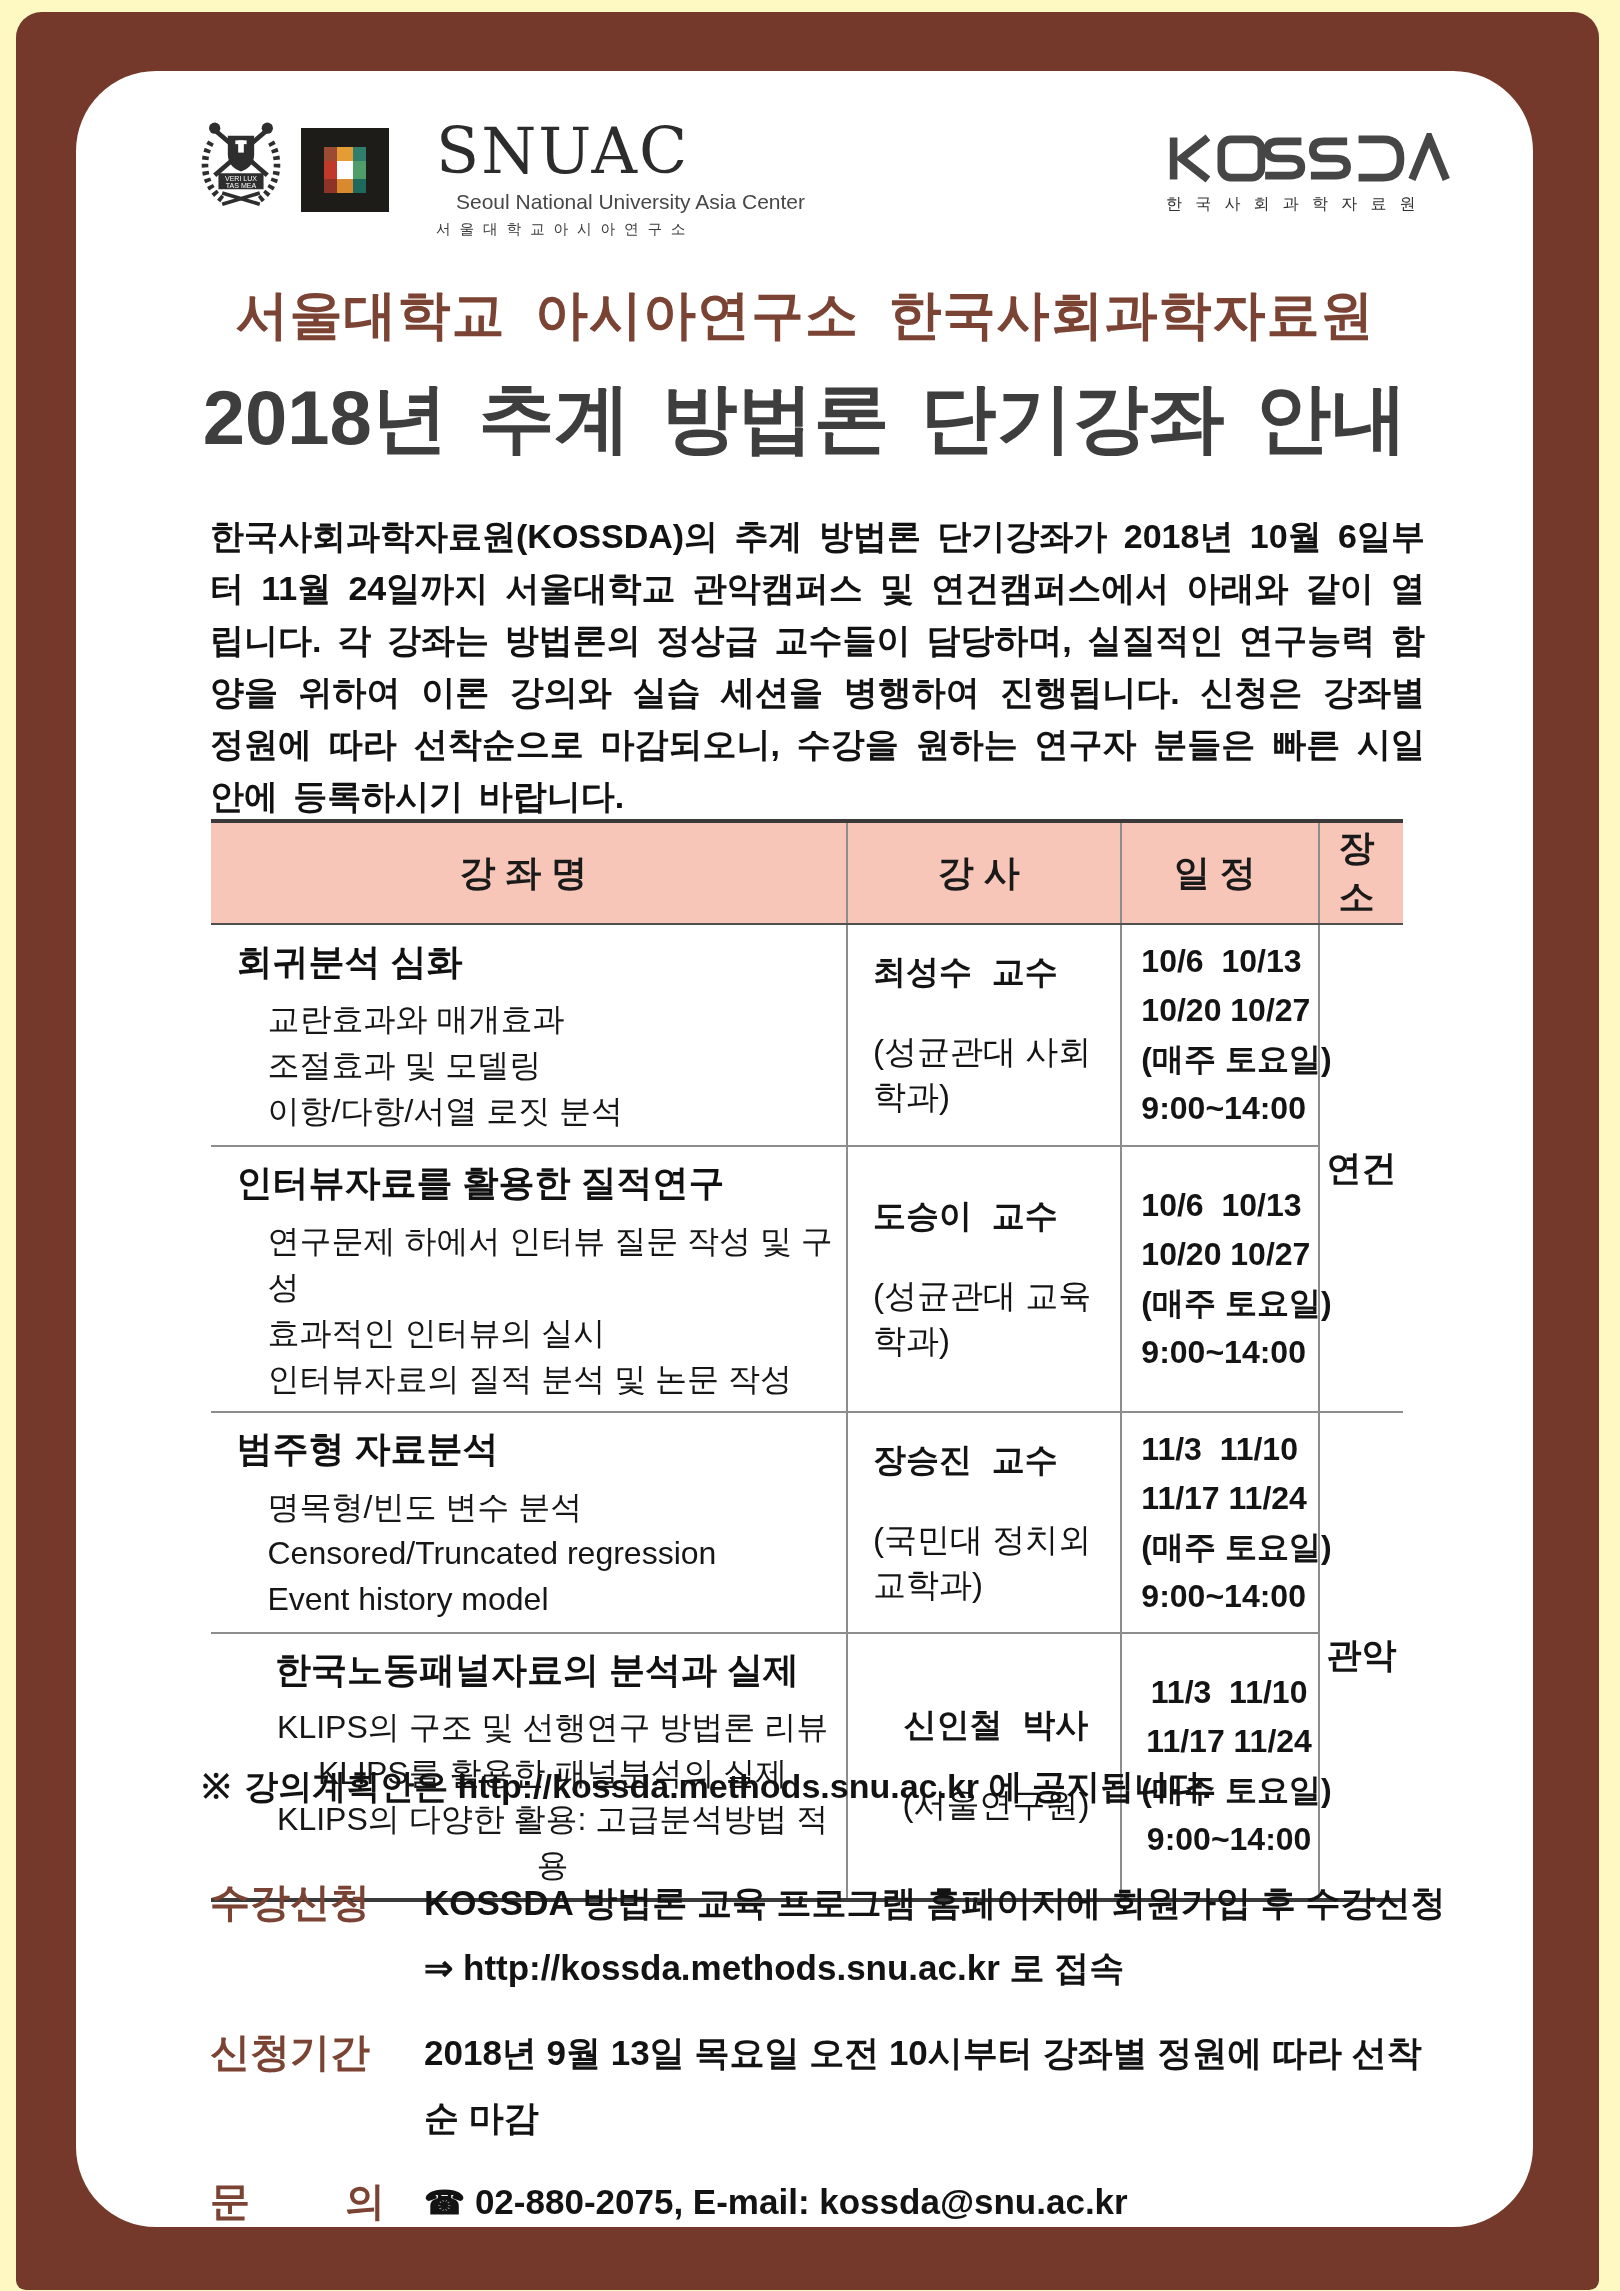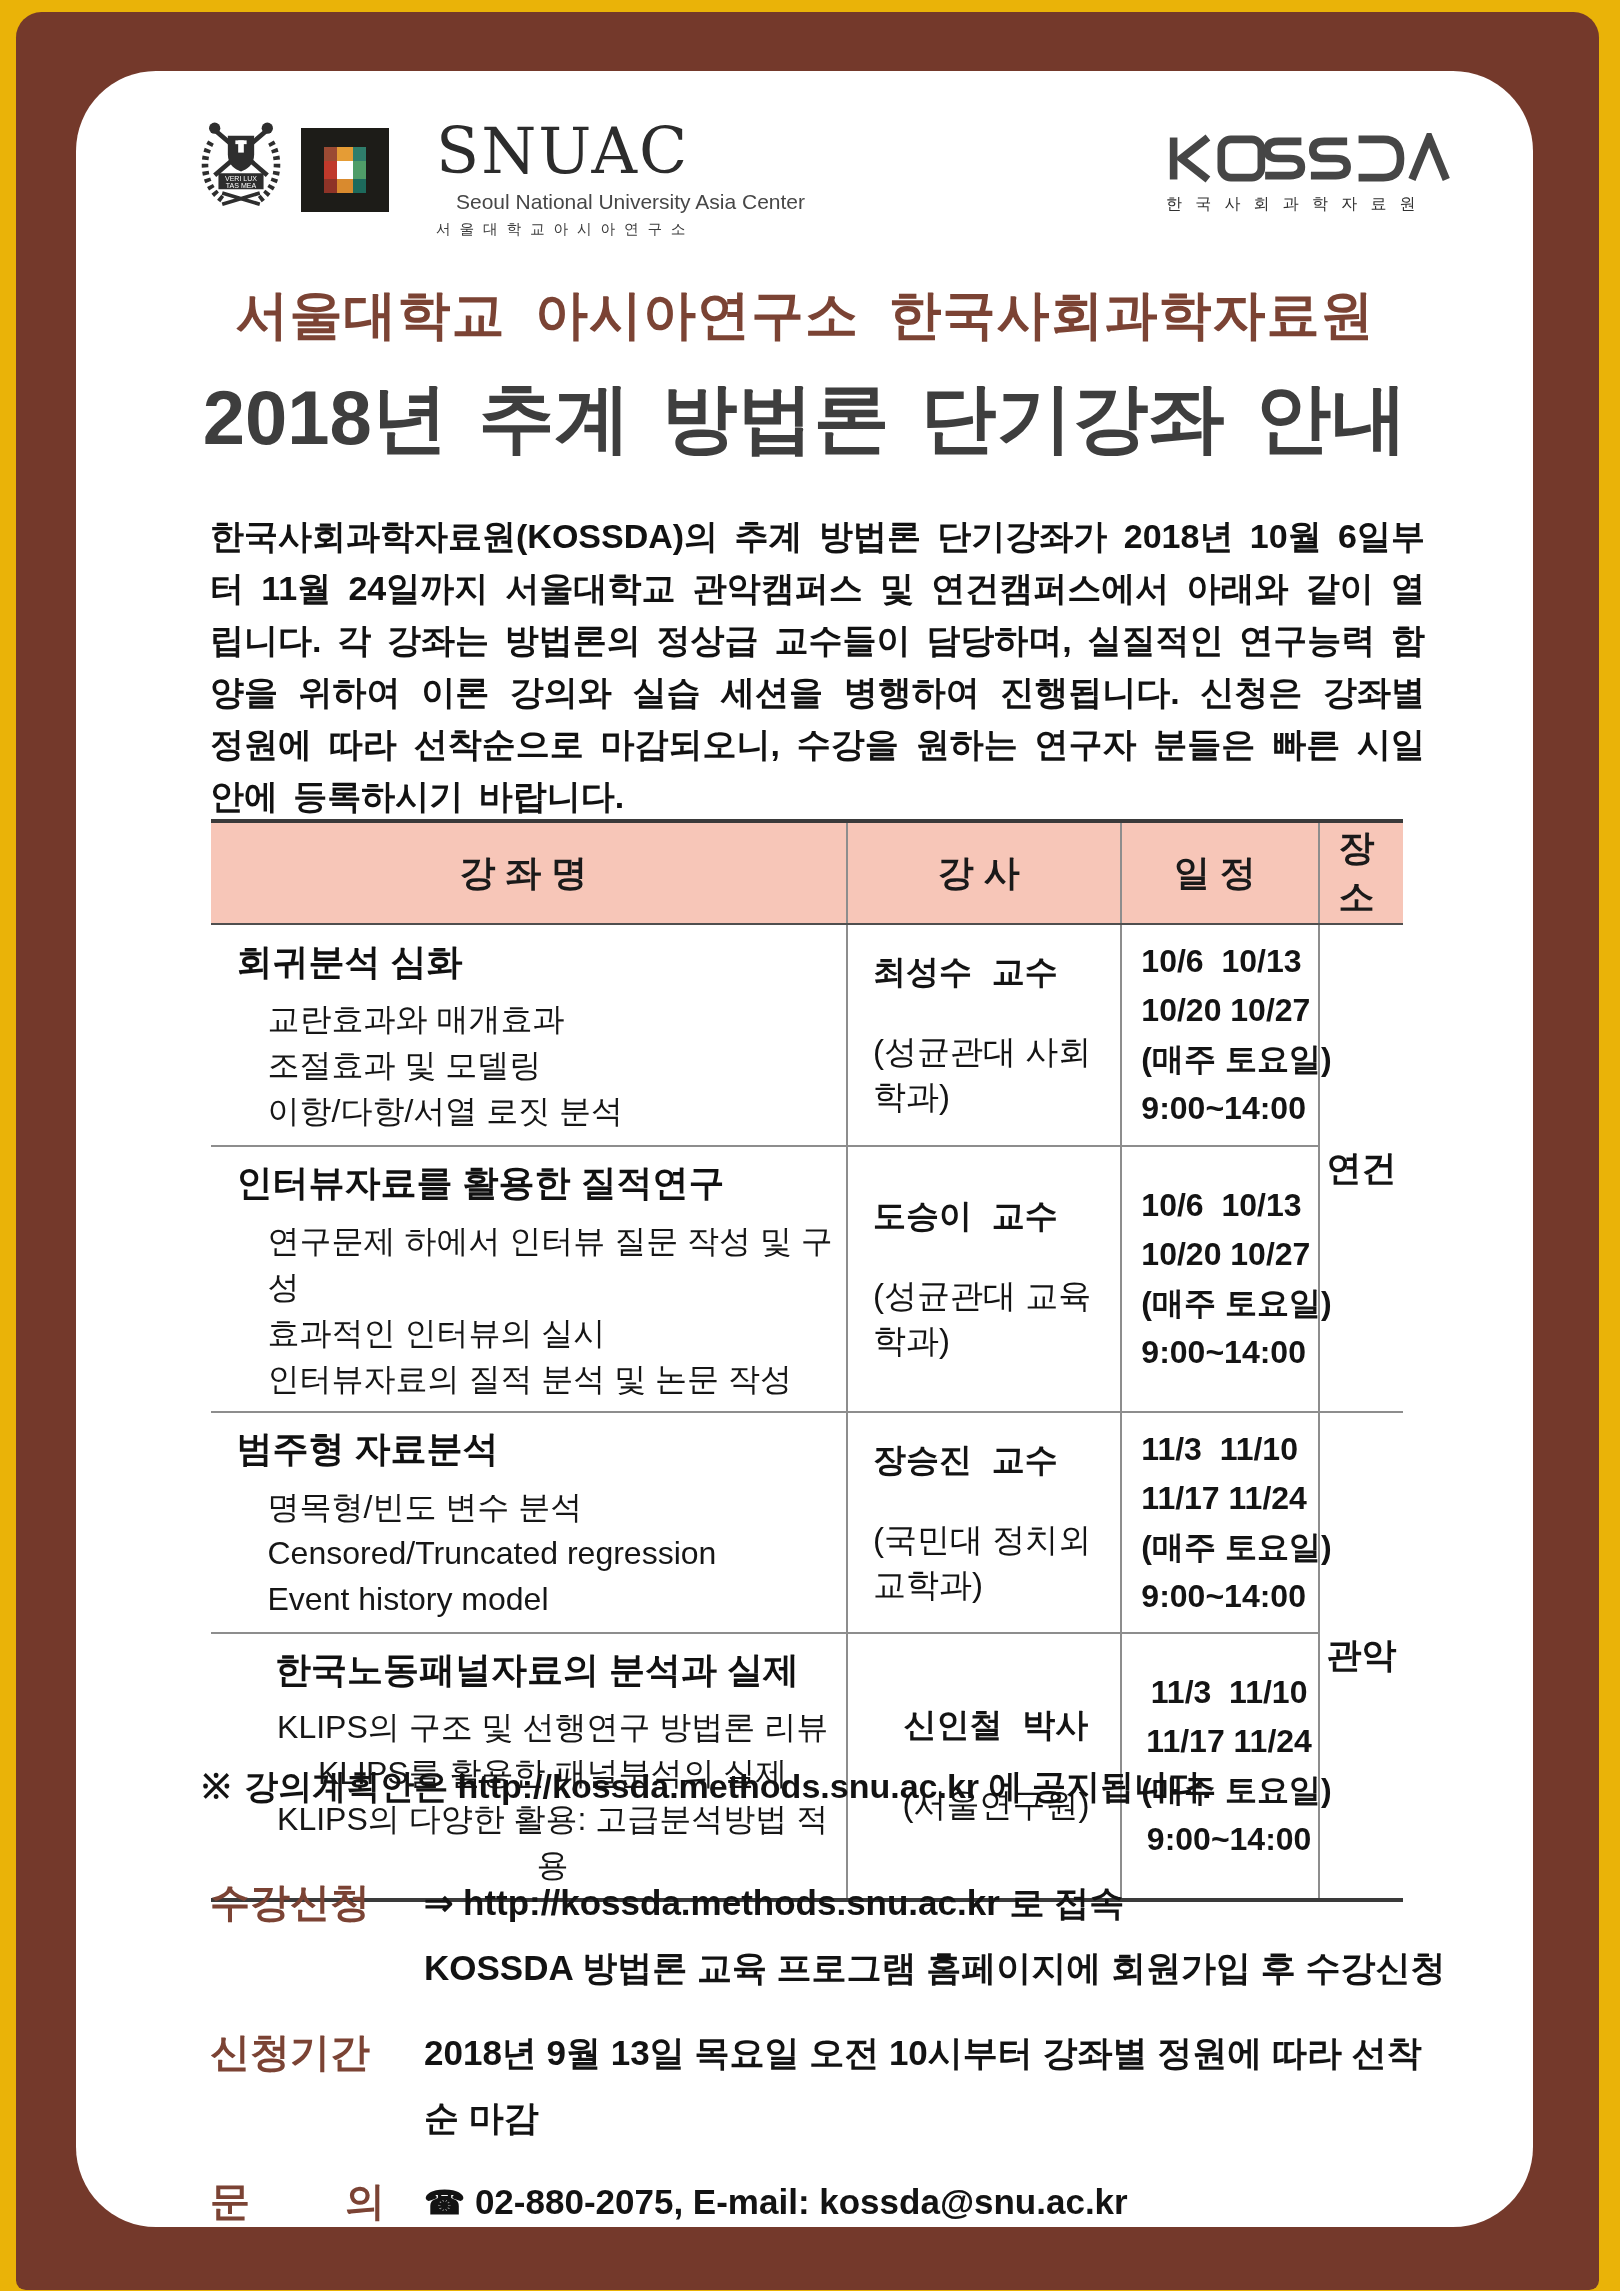--- a/index.html
+++ b/index.html
@@ -1,20 +1,20 @@
 <!DOCTYPE html>
 <html><head>
 <meta charset="utf-8">
 <style>
   html,body{margin:0;padding:0;}
   body{
     width:1620px;height:2292px;position:relative;background:#f6f5f2;
     font-family:"Liberation Sans", sans-serif;color:#141414;overflow:hidden;
   }
-  .scan{position:absolute;inset:0;background:#eab308;}
+  .scan{position:absolute;inset:0;background:#fef9c3;}
   
   .frame-outer{position:absolute;left:15.7px;top:11.8px;right:20.6px;bottom:2px;
     background:#74392b;border-radius:25.5px 25.5px 9.8px 9.8px;}
   .frame-inner{position:absolute;left:60px;top:59px;right:66px;bottom:63px;
     background:#ffffff;border-radius:80px;}
   
   .snu-crest{position:absolute;left:194px;top:116px;width:94px;height:92px;}
   .snuac-mark{position:absolute;left:301px;top:128px;width:88px;height:84px;background:#1d1c18;
     display:flex;align-items:center;justify-content:center;}
   .mosaic{display:grid;grid-template-columns:12.7px 16.7px 12.7px;grid-template-rows:13.7px 18.6px 13.7px;}
@@ -207,22 +207,22 @@
   </table>
 
   <div class="note">
     <span class="marker">※</span><span>강의계획안은 http://kossda.methods.snu.ac.kr 에 공지됩니다.</span>
   </div>
 
   <div class="footer">
     <div class="frow">
       <div class="flabel">수강신청</div>
       <div class="fbody">
+        <div>KOSSDA 방법론 교육 프로그램 홈페이지에 회원가입 후 수강신청</div>
         <div>⇒ http://kossda.methods.snu.ac.kr 로 접속</div>
-        <div>KOSSDA 방법론 교육 프로그램 홈페이지에 회원가입 후 수강신청</div>
       </div>
     </div>
     <div class="frow">
       <div class="flabel">신청기간</div>
       <div class="fbody">2018년 9월 13일 목요일 오전 10시부터 강좌별 정원에 따라 선착순 마감</div>
     </div>
     <div class="frow">
       <div class="flabel spread">문 의</div>
       <div class="fbody">
         <span class="phone-icon">☎</span><span>02-880-2075, E-mail: kossda@snu.ac.kr</span>

